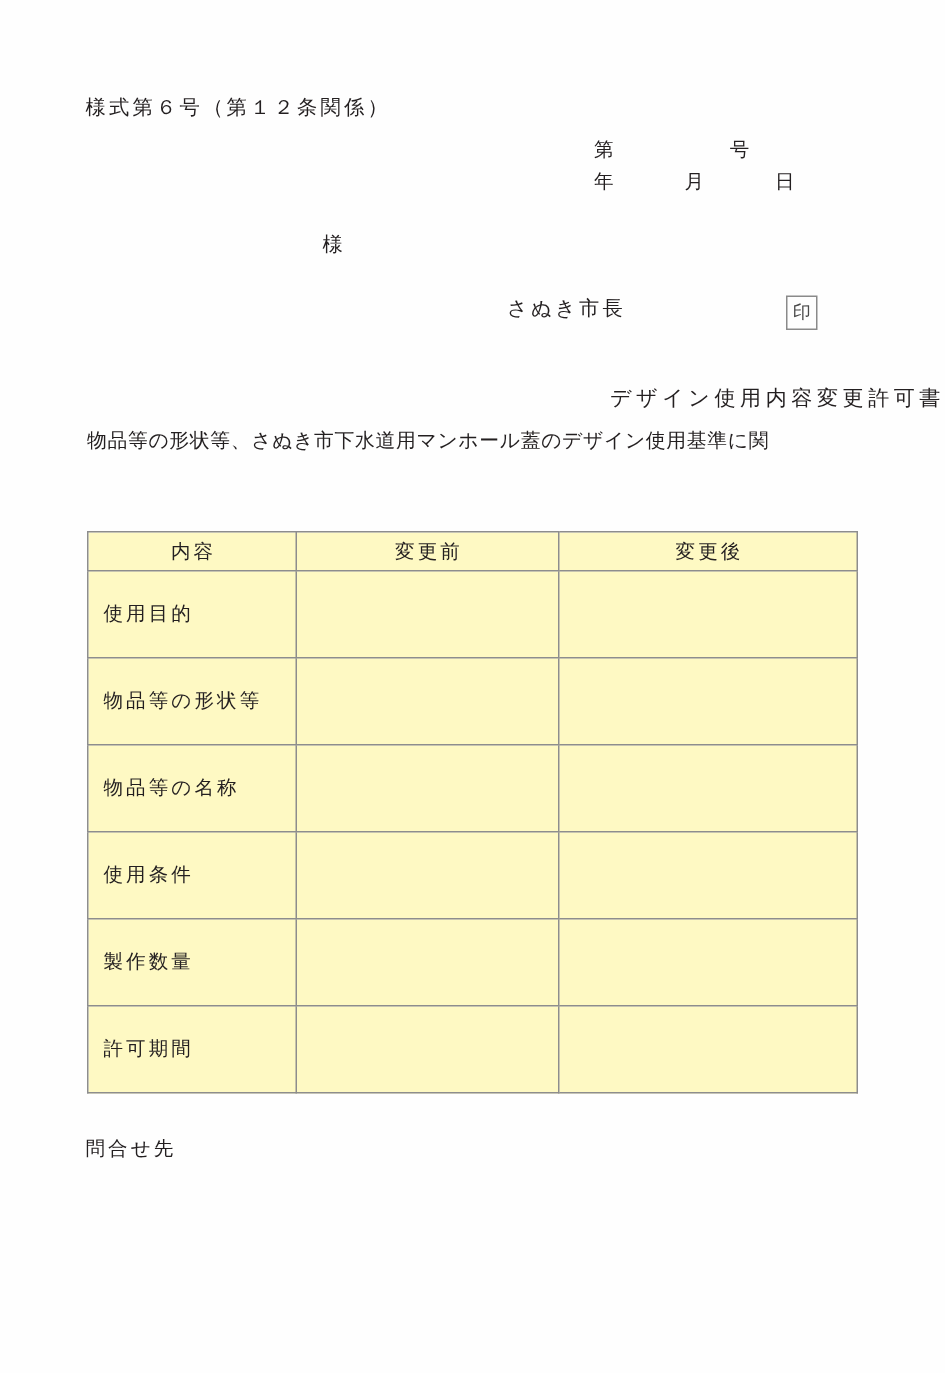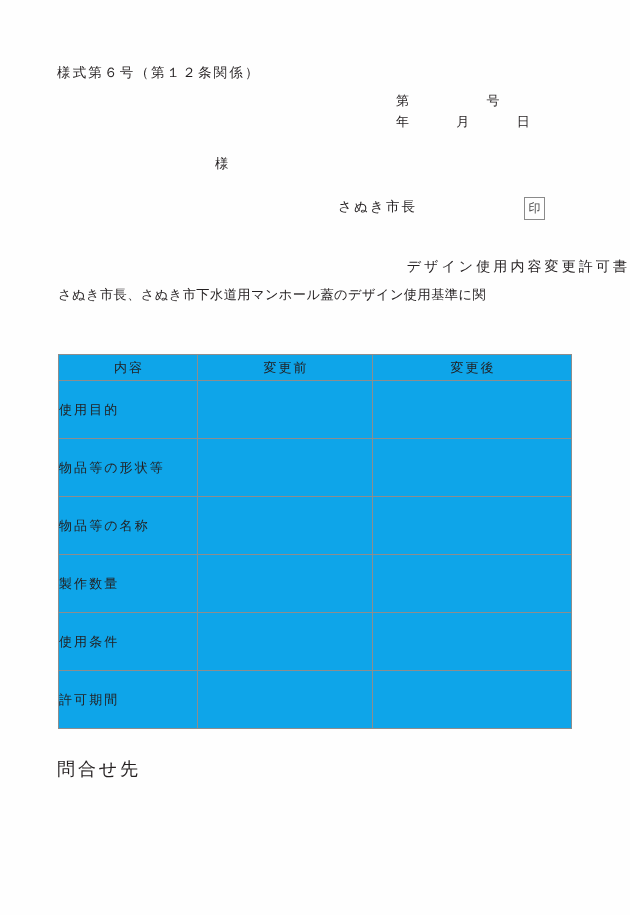--- a/index.html
+++ b/index.html
@@ -122,47 +122,48 @@
     width: 513px;
     border-collapse: collapse;
     table-layout: fixed;
   }
   table.form-table td,
   table.form-table th {
     border: 1px solid #8d8d8d;
     padding: 0;
     font-weight: normal;
     vertical-align: middle;
-    background: #0ea5e9;
+    background: #fef9c3;
   }
   col.c-label { width: 139px; }
   col.c-before { width: 175px; }
   col.c-after  { width: 199px; }
 
   table.form-table thead th {
     height: 25px;
     text-align: center;
     font-size: 13px;
     letter-spacing: 0.16em;
     text-indent: 0.16em;
   }
   table.form-table tbody td {
     height: 57px;
   }
   table.form-table tbody td.label {
+    padding-left: 10px;
     font-size: 13px;
     letter-spacing: 0.16em;
   }
 
   
   .footer-note {
     position: absolute;
     left: 57px;
     top: 760px;
-    font-size: 18px;
+    font-size: 13px;
   }
 </style>
 </head>
 <body>
 
 <div class="page">
 
   <div class="form-no jp">様式第６号（第１２条関係）</div>
 
   <div class="doc-meta">
@@ -171,21 +172,21 @@
   </div>
 
   <div class="addressee jp">様</div>
 
   <div class="issuer jp">さぬき市長</div>
   <div class="seal-box">印</div>
 
   <div class="doc-title jp">デザイン使用内容変更許可書</div>
 
   <div class="body-text">
-    <div class="ln">さぬき市長、さぬき市下水道用マンホール蓋のデザイン使用基準に関</div>
+    <div class="ln">物品等の形状等、さぬき市下水道用マンホール蓋のデザイン使用基準に関</div>
   </div>
 
   <div class="table-wrap">
     <table class="form-table">
       <colgroup>
         <col class="c-label">
         <col class="c-before">
         <col class="c-after">
       </colgroup>
       <thead>
@@ -205,26 +206,26 @@
           <td class="label jp">物品等の形状等</td>
           <td></td>
           <td></td>
         </tr>
         <tr>
           <td class="label jp">物品等の名称</td>
           <td></td>
           <td></td>
         </tr>
         <tr>
+          <td class="label jp">使用条件</td>
+          <td></td>
+          <td></td>
+        </tr>
+        <tr>
           <td class="label jp">製作数量</td>
-          <td></td>
-          <td></td>
-        </tr>
-        <tr>
-          <td class="label jp">使用条件</td>
           <td></td>
           <td></td>
         </tr>
         <tr>
           <td class="label jp">許可期間</td>
           <td></td>
           <td></td>
         </tr>
       </tbody>
     </table>

